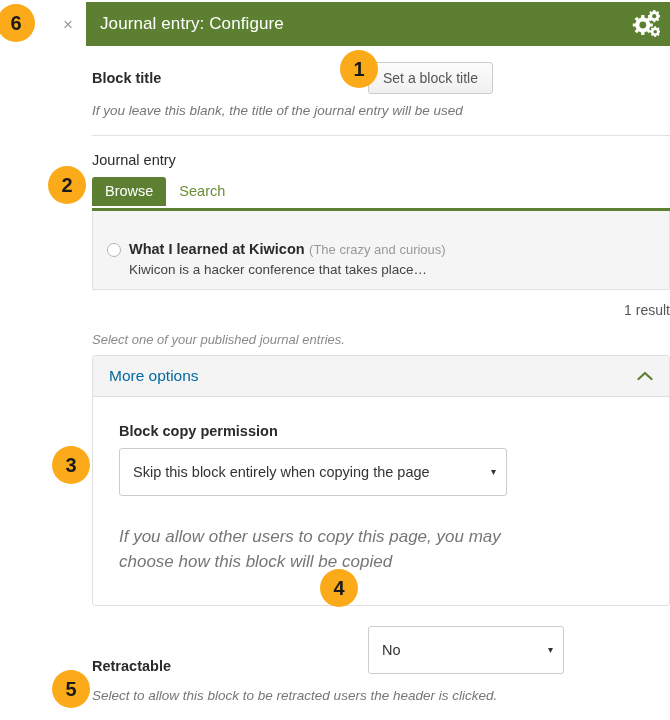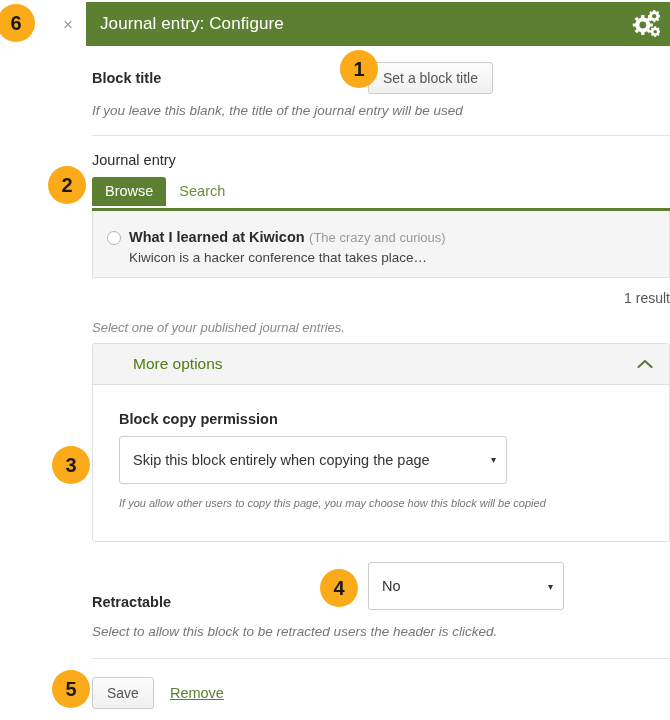--- a/index.html
+++ b/index.html
@@ -134,21 +134,21 @@
     background: transparent;
   }
 
   
   .result-list {
     border: 1px solid #e2e2e2;
     border-top: none;
     background: #f5f5f5;
   }
   .result-item {
-    padding: 17px 14px 12px 14px;
+    padding: 29px 14px 12px 14px;
     display: flex;
     align-items: center;
   }
   .radio {
     width: 12px;
     height: 12px;
     border: 1px solid #b4b4b4;
     border-radius: 50%;
     background: #ffffff;
     margin-top: 3px;
@@ -197,23 +197,22 @@
   .panel-head {
     background: #f4f4f4;
     border-bottom: 1px solid #e0e0e0;
     display: flex;
     align-items: center;
     padding: 11px 16px;
     cursor: pointer;
   }
   .panel-head-title {
     font-size: 15.5px;
-    color: #4d7c0f;
+    color: #0369a1;
     flex: 1 1 auto;
-    margin-left: 24px;
   }
   .chev {
     color: #5d7f31;
     font-size: 15px;
     line-height: 1;
     font-weight: bold;
   }
   .panel-body {
     padding: 26px 26px 30px 26px;
   }
@@ -241,24 +240,24 @@
   .select .caret {
     font-size: 10px;
     color: #333333;
     margin-left: 8px;
   }
   .select-copyperm { width: 388px; }
   .select-retract { width: 196px; }
 
   .panel-help {
     font-style: italic;
-    font-size: 11px;
+    font-size: 17px;
     color: #767676;
     line-height: 1.5;
-    margin-top: 11px;
+    margin-top: 28px;
     max-width: 440px;
   }
 
   .retract-row {
     display: flex;
     align-items: flex-end;
     margin-top: 20px;
   }
 
   .actions {

